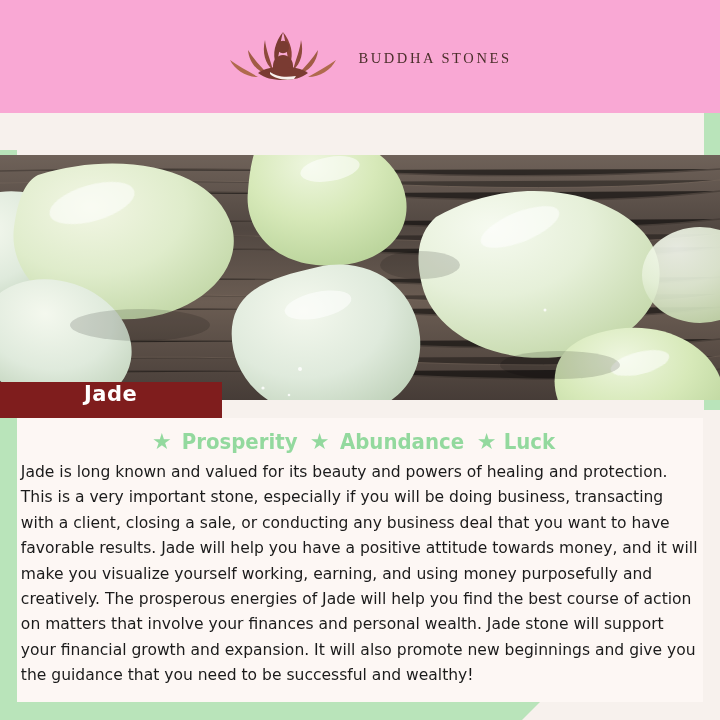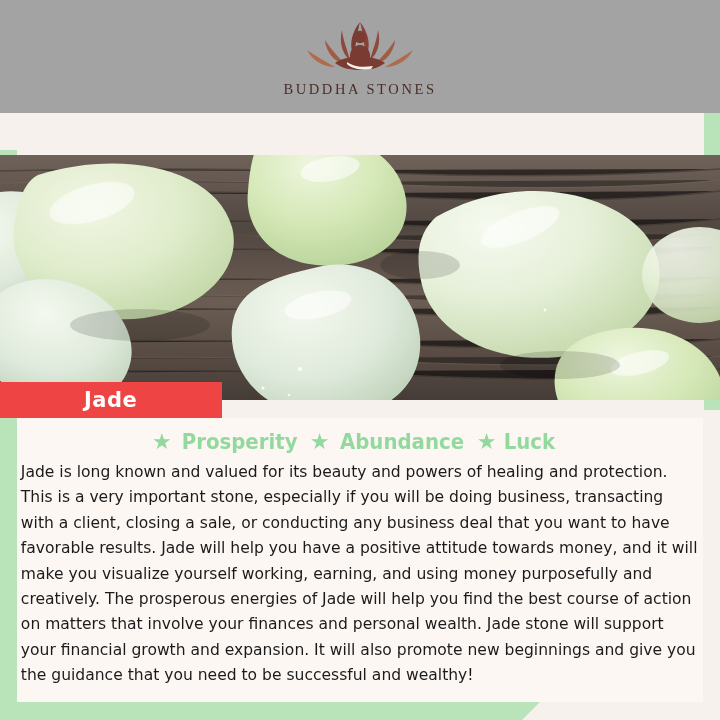--- a/index.html
+++ b/index.html
@@ -34,22 +34,22 @@
   }
   .green-bottom {
     position:absolute; bottom:0; left:0; width:540px; height:18px;
     background:#b9e4ba;
     clip-path:polygon(0 0, 100% 0, calc(100% - 18px) 100%, 0 100%);
   }
 
   
   .header {
     position:absolute; top:0; left:0; width:720px; height:113px;
-    background:#a3a3a3;
-    display:flex; flex-direction:column;
+    background:#f9a8d4;
+    display:flex; flex-direction:row;
     align-items:center; justify-content:center;
     z-index:5;
   }
   .logo-mark { width:150px; height:62px; display:block; }
   .brand-name {
     margin-top:3px;
     font-family:"Liberation Serif", serif;
     font-size:14.5px; letter-spacing:2.6px;
     color:#4a2e2a; font-weight:400;
   }
@@ -75,22 +75,22 @@
   .photo {
     position:absolute; top:155px; left:0; width:720px; height:245px;
     overflow:hidden;
     z-index:1;
   }
   .photo svg { display:block; width:720px; height:245px; }
 
   
   .jade-band {
     position:absolute; top:382px; left:0; width:222px; height:36px;
-    background:#ef4444;
-    display:flex; align-items:center;
+    background:#7f1d1d;
+    display:flex; align-items:flex-start;
     z-index:4;
   }
   .jade-label {
     margin-left:84px;
     font-family:"DejaVu Sans", sans-serif;
     font-weight:700;
     font-size:21px;
     color:#ffffff;
     letter-spacing:0.5px;
   }

